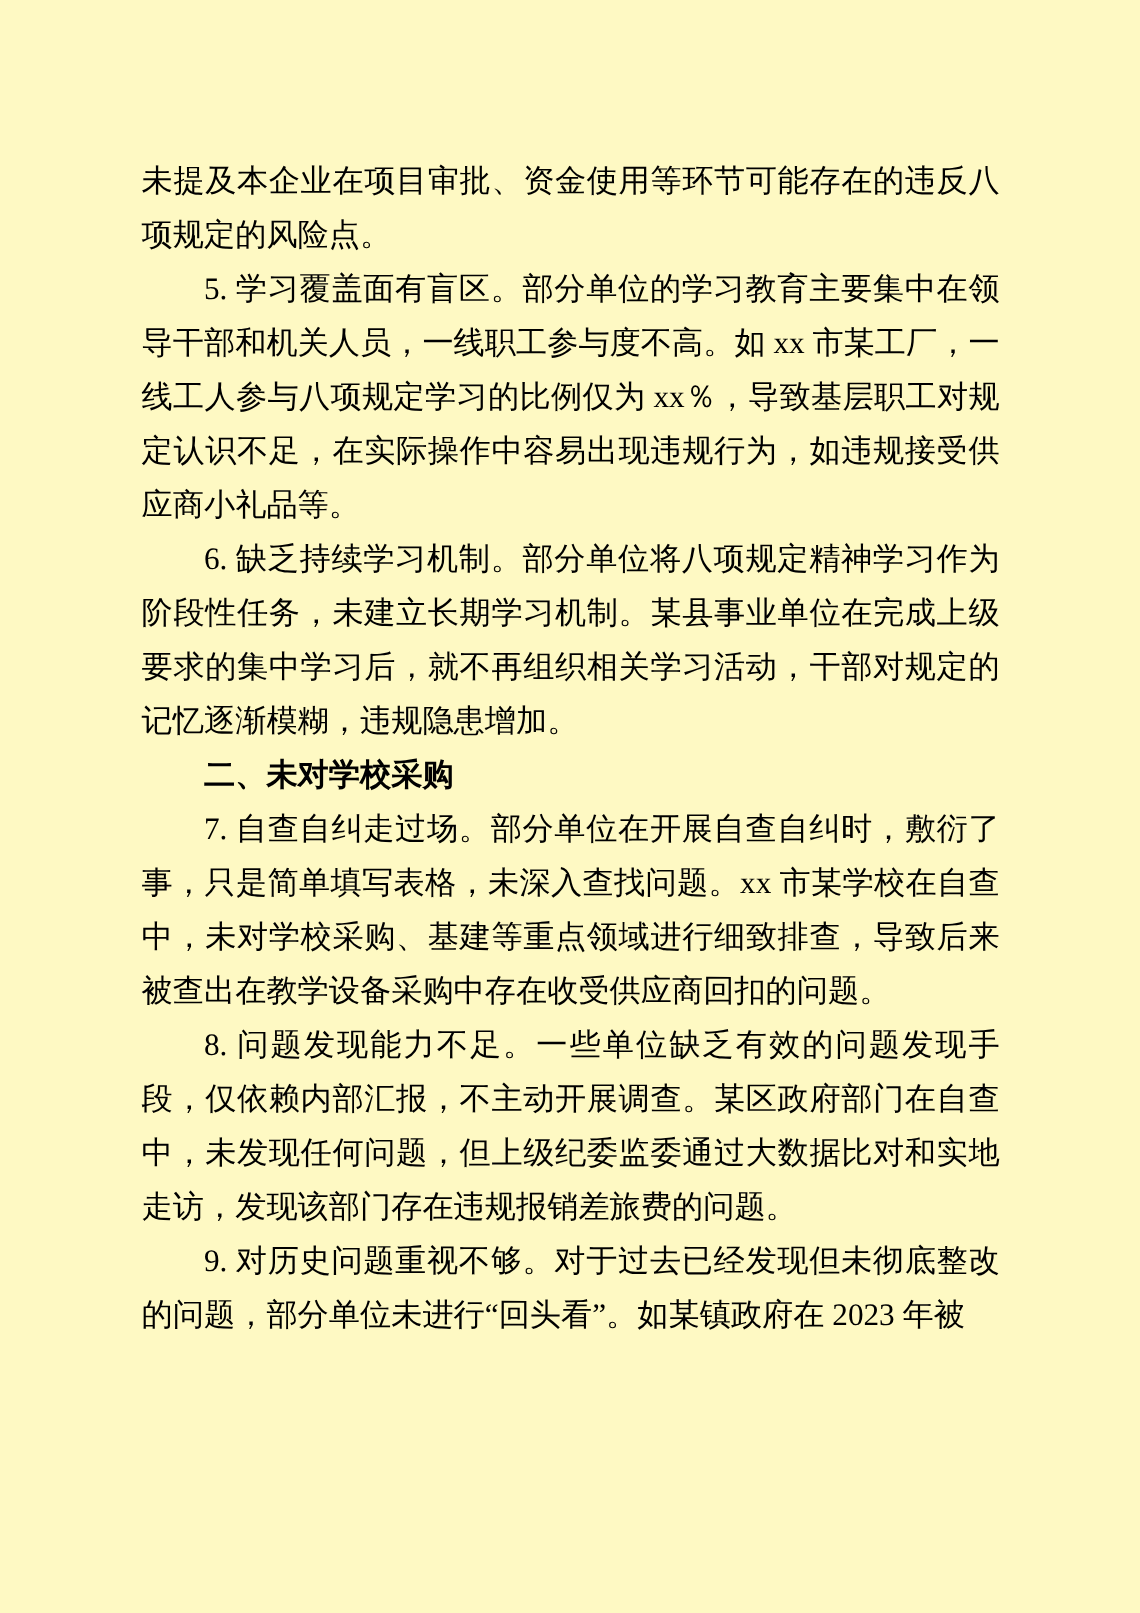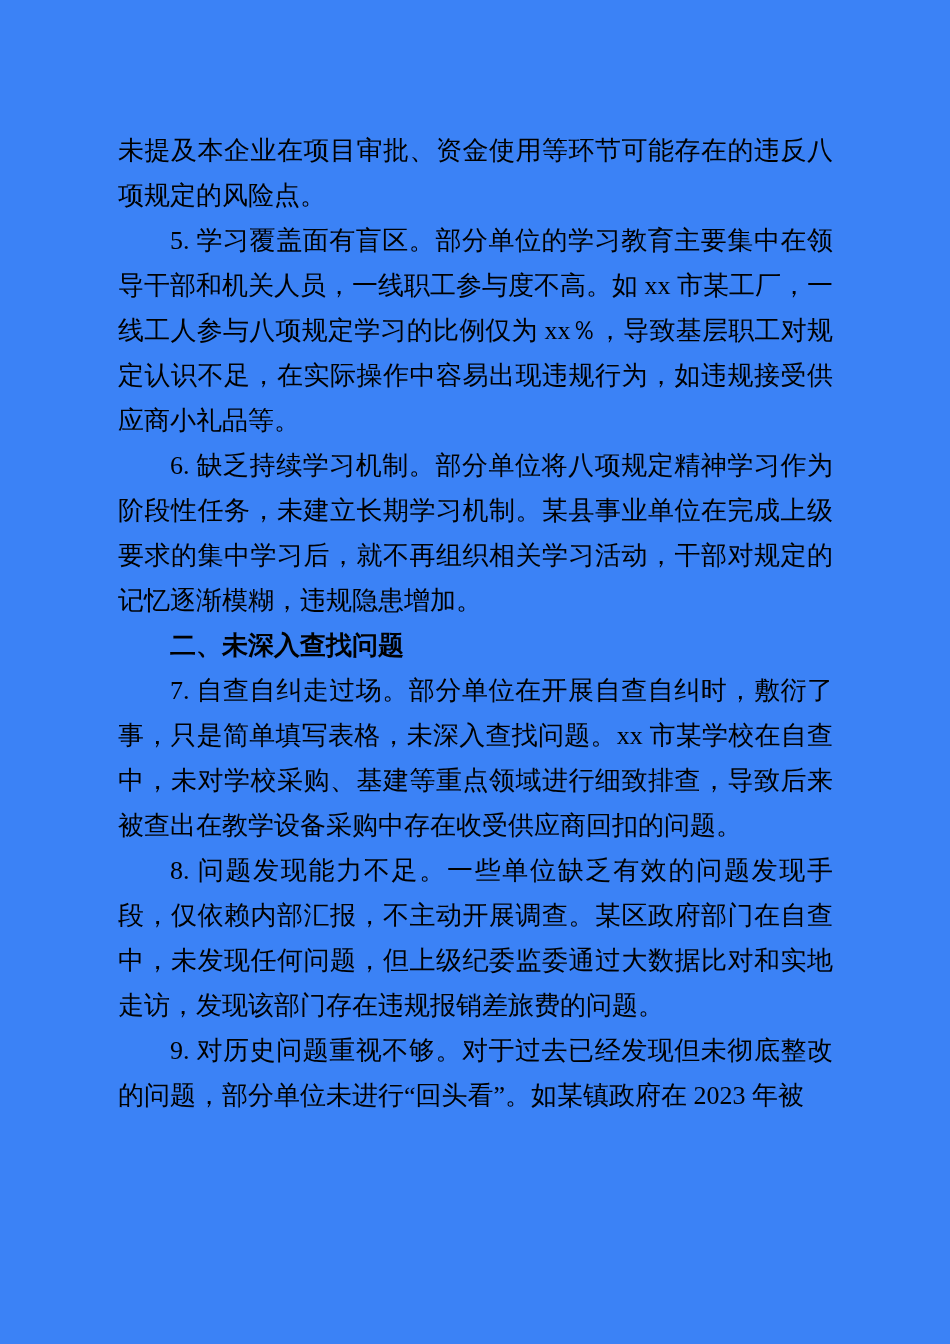--- a/index.html
+++ b/index.html
@@ -4,21 +4,21 @@
 <style>
   html, body {
     margin: 0;
     padding: 0;
     background: #ffffff;
   }
   .page {
     position: relative;
     width: 950px;
     height: 1344px;
-    background: #3b82f6;
+    background: #fef9c3;
     box-sizing: border-box;
     padding: 128px 117px 0 118px;
     overflow: hidden;
   }
   .content {
     width: 715px;
   }
   .para {
     margin: 0;
     padding: 0;
@@ -42,18 +42,18 @@
   }
 </style>
 </head>
 <body>
 
 <div class="page">
   <div class="content" id="doc-content">
       <p class="para continuation">未提及本企业在项目审批、资金使用等环节可能存在的违反八项规定的风险点。</p>
       <p class="para body">5. 学习覆盖面有盲区。部分单位的学习教育主要集中在领导干部和机关人员，一线职工参与度不高。如 xx 市某工厂，一线工人参与八项规定学习的比例仅为 xx％，导致基层职工对规定认识不足，在实际操作中容易出现违规行为，如违规接受供应商小礼品等。</p>
       <p class="para body">6. 缺乏持续学习机制。部分单位将八项规定精神学习作为阶段性任务，未建立长期学习机制。某县事业单位在完成上级要求的集中学习后，就不再组织相关学习活动，干部对规定的记忆逐渐模糊，违规隐患增加。</p>
-      <p class="para heading">二、未深入查找问题</p>
+      <p class="para heading">二、未对学校采购</p>
       <p class="para body">7. 自查自纠走过场。部分单位在开展自查自纠时，敷衍了事，只是简单填写表格，未深入查找问题。xx 市某学校在自查中，未对学校采购、基建等重点领域进行细致排查，导致后来被查出在教学设备采购中存在收受供应商回扣的问题。</p>
       <p class="para body">8. 问题发现能力不足。一些单位缺乏有效的问题发现手段，仅依赖内部汇报，不主动开展调查。某区政府部门在自查中，未发现任何问题，但上级纪委监委通过大数据比对和实地走访，发现该部门存在违规报销差旅费的问题。</p>
       <p class="para body">9. 对历史问题重视不够。对于过去已经发现但未彻底整改的问题，部分单位未进行“回头看”。如某镇政府在 2023 年被</p>
     </div>
 </div>
 
 </body></html>

